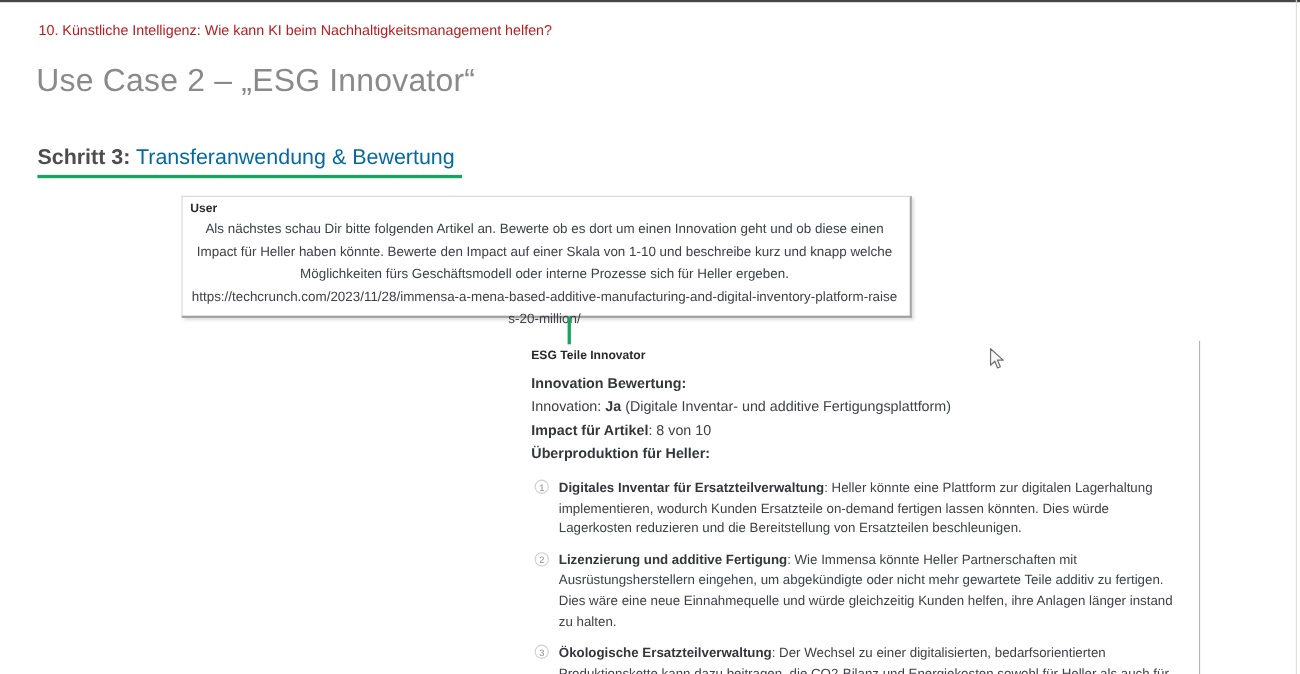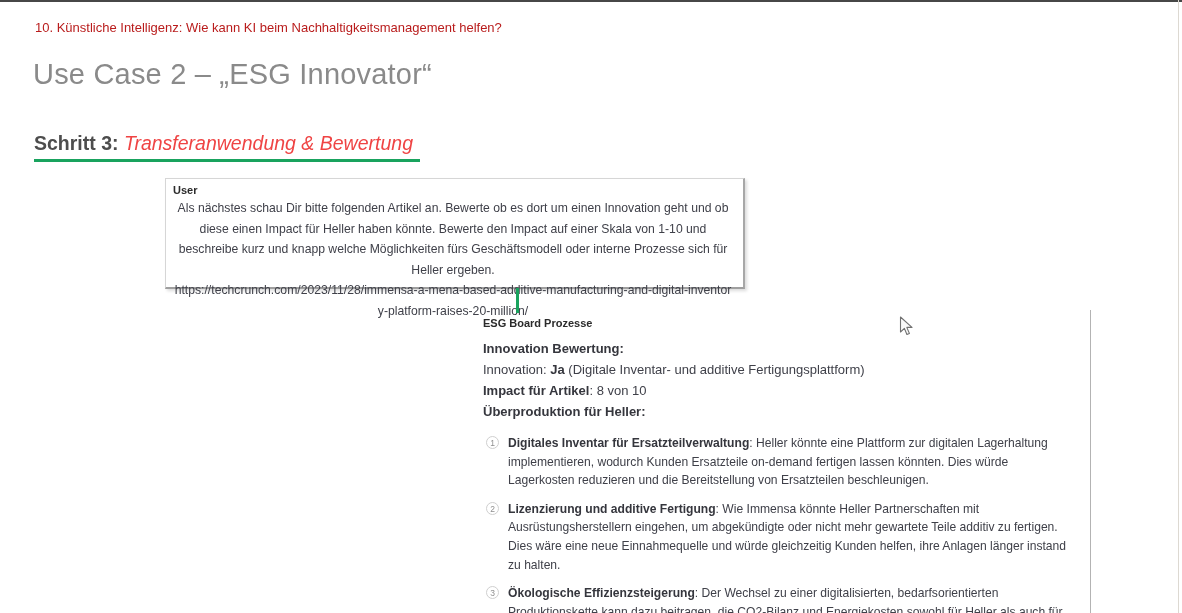--- a/index.html
+++ b/index.html
@@ -28,28 +28,28 @@
   .slide-title {
     position: absolute; left: 33px; top: 46px;
     font-size: 29px; color: #8a8a8a; font-weight: 400;
     white-space: nowrap; letter-spacing: 0.2px; margin-top: 12px;
   }
   .step-heading {
     position: absolute; left: 34px; top: 132px;
     font-size: 19.5px; white-space: nowrap;
   }
   .step-heading .step-label { font-weight: 700; color: #4d4d4d; margin-top: 33px; }
-  .step-heading .step-rest { font-weight: 400; color: #ef4444; font-style: italic; }
+  .step-heading .step-rest { font-weight: 400; color: #0369a1; }
   .step-underline {
     position: absolute; left: 34px; top: 159px;
     width: 386px; height: 3px; background: #19a35e;
   }
   .user-box {
     position: absolute; left: 165px; top: 178px;
-    width: 580px; height: 111px;
+    width: 664px; height: 111px;
     background: #ffffff;
     border: 1px solid #d6d6d6;
     border-right: 2px solid #a7a7a7;
     border-bottom: 2px solid #9f9f9f;
     box-shadow: 2px 2px 3px rgba(0,0,0,0.14);
     padding: 5px 10px 6px 7px;
   }
   .msg-sender {
     font-size: 11px; font-weight: 700; color: #2b2b2b;
     margin-bottom: 2px;
@@ -111,38 +111,38 @@
 
 <div class="user-box">
   <div class="msg-sender">User</div>
   <div class="msg-body"><span>Als nächstes schau Dir bitte folgenden Artikel an. Bewerte ob es dort um einen Innovation geht und ob diese einen Impact für Heller haben könnte. Bewerte den Impact auf einer Skala von 1-10 und beschreibe kurz und knapp welche Möglichkeiten fürs Geschäftsmodell oder interne Prozesse sich für Heller ergeben.</span><br>
   <span class="msg-link">https://techcrunch.com/2023/11/28/immensa-a-mena-based-additive-manufacturing-and-digital-inventory-platform-raises-20-million/</span></div>
 </div>
 
 <div class="connector"></div>
 
 <div class="assistant-block">
-  <div class="msg-sender">ESG Board Prozesse</div>
+  <div class="msg-sender">ESG Teile Innovator</div>
   <div class="a-line b"><span class="b">Innovation Bewertung:</span></div>
   <div class="a-line"><span>Innovation: </span><span class="b">Ja</span><span> (Digitale Inventar- und additive Fertigungsplattform)</span></div>
   <div class="a-line"><span class="b">Impact für Artikel</span><span>: 8 von 10</span></div>
   <div class="a-line"><span class="b">Überproduktion für Heller:</span></div>
 
   <ol class="a-list">
     <li>
       <span class="num-badge">1</span>
       <span class="b">Digitales Inventar für Ersatzteilverwaltung</span><span>: Heller könnte eine Plattform zur digitalen Lagerhaltung implementieren, wodurch Kunden Ersatzteile on-demand fertigen lassen könnten. Dies würde Lagerkosten reduzieren und die Bereitstellung von Ersatzteilen beschleunigen.</span>
     </li>
     <li>
       <span class="num-badge">2</span>
       <span class="b">Lizenzierung und additive Fertigung</span><span>: Wie Immensa könnte Heller Partnerschaften mit Ausrüstungsherstellern eingehen, um abgekündigte oder nicht mehr gewartete Teile additiv zu fertigen. Dies wäre eine neue Einnahmequelle und würde gleichzeitig Kunden helfen, ihre Anlagen länger instand zu halten.</span>
     </li>
     <li>
       <span class="num-badge">3</span>
-      <span class="b">Ökologische Effizienzsteigerung</span><span>: Der Wechsel zu einer digitalisierten, bedarfsorientierten Produktionskette kann dazu beitragen, die CO2-Bilanz und Energiekosten sowohl für Heller als auch für deren Kunden zu verringern durch Reduktion von Versandwegen und Überproduktion.</span>
+      <span class="b">Ökologische Ersatzteilverwaltung</span><span>: Der Wechsel zu einer digitalisierten, bedarfsorientierten Produktionskette kann dazu beitragen, die CO2-Bilanz und Energiekosten sowohl für Heller als auch für deren Kunden zu verringern durch Reduktion von Versandwegen und Überproduktion.</span>
     </li>
   </ol>
 
 </div>
 
 <div class="content-rule"></div>
 
 <svg class="cursor" viewBox="0 0 17 20">
   <polygon points="1.5,1 1.5,16 5.4,12.4 7.9,18.5 10.4,17.4 7.8,11.4 13,11.4" fill="#f9f9f9" stroke="#707070" stroke-width="1.1" stroke-linejoin="round"></polygon>
 </svg>

